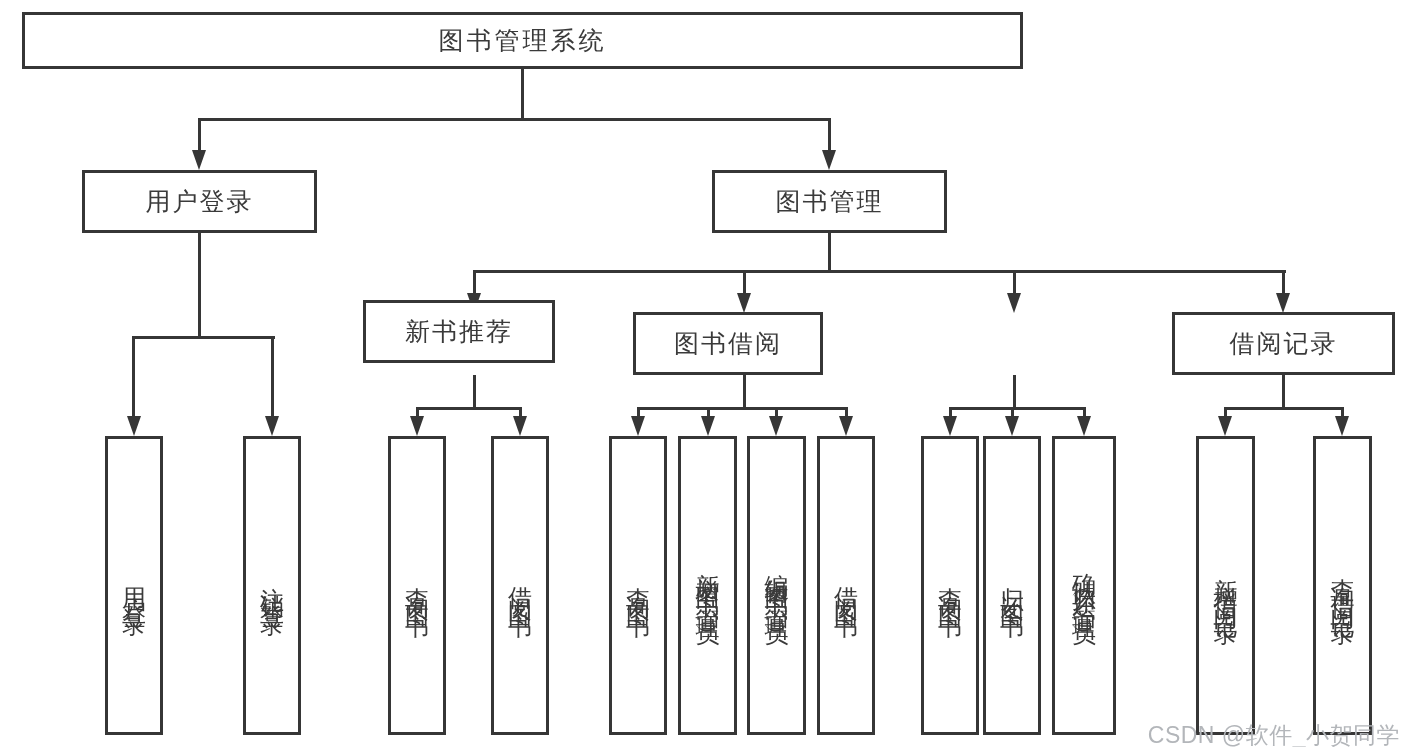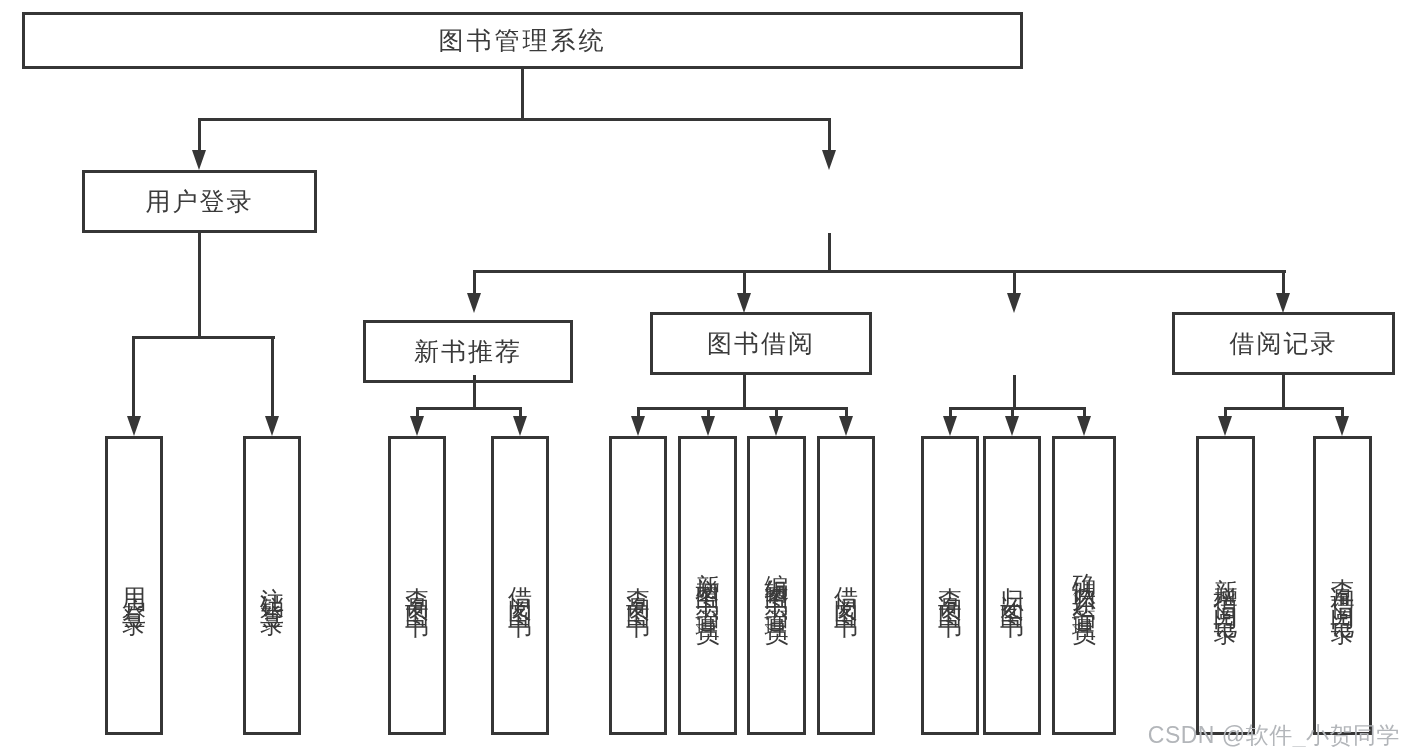--- a/index.html
+++ b/index.html
@@ -39,41 +39,42 @@
   <div class="hbox" style="left:22px;top:12px;width:1001px;height:57px;letter-spacing:3px;">图书管理系统</div>
 
   <div class="vl" style="left:521px;top:68px;height:51px;"></div>
   <div class="hl" style="left:198px;top:118px;width:633px;"></div>
   <div class="vl" style="left:198px;top:118px;height:35px;"></div>
   <div class="ah" style="left:192px;top:150px;"></div>
   <div class="vl" style="left:828px;top:118px;height:35px;"></div>
   <div class="ah" style="left:822px;top:150px;"></div>
 
   <div class="hbox" style="left:82px;top:170px;width:235px;height:63px;">用户登录</div>
+  <div class="hbox" style="left:712px;top:170px;width:235px;height:63px;">图书管理</div>
 
   <div class="vl" style="left:198px;top:233px;height:106px;"></div>
   <div class="hl" style="left:132px;top:336px;width:143px;"></div>
   <div class="vl" style="left:132px;top:336px;height:84px;"></div>
   <div class="ah" style="left:127px;top:416px;"></div>
   <div class="vl" style="left:271px;top:336px;height:84px;"></div>
   <div class="ah" style="left:265px;top:416px;"></div>
 
   <div class="vl" style="left:828px;top:233px;height:40px;"></div>
   <div class="hl" style="left:473px;top:270px;width:813px;"></div>
   <div class="vl" style="left:473px;top:270px;height:28px;"></div>
   <div class="ah" style="left:467px;top:293px;"></div>
   <div class="vl" style="left:743px;top:270px;height:28px;"></div>
   <div class="ah" style="left:737px;top:293px;"></div>
   <div class="vl" style="left:1013px;top:270px;height:28px;"></div>
   <div class="ah" style="left:1007px;top:293px;"></div>
   <div class="vl" style="left:1282px;top:270px;height:28px;"></div>
   <div class="ah" style="left:1276px;top:293px;"></div>
 
-  <div class="hbox" style="left:363px;top:320px;width:210px;height:63px;">新书推荐</div>
-  <div class="hbox" style="left:633px;top:312px;width:222px;height:63px;margin-left:17px;">图书借阅</div>
+  <div class="hbox" style="left:363px;top:300px;width:192px;height:63px;">新书推荐</div>
+  <div class="hbox" style="left:633px;top:312px;width:190px;height:63px;">图书借阅</div>
   <div class="hbox" style="left:1172px;top:312px;width:223px;height:63px;">借阅记录</div>
 
   <div class="vl" style="left:473px;top:375px;height:35px;"></div>
   <div class="hl" style="left:416px;top:407px;width:106px;"></div>
   <div class="vl" style="left:416px;top:407px;height:14px;"></div>
   <div class="ah" style="left:410px;top:416px;"></div>
   <div class="vl" style="left:519px;top:407px;height:14px;"></div>
   <div class="ah" style="left:513px;top:416px;"></div>
 
   <div class="vl" style="left:743px;top:375px;height:35px;"></div>

